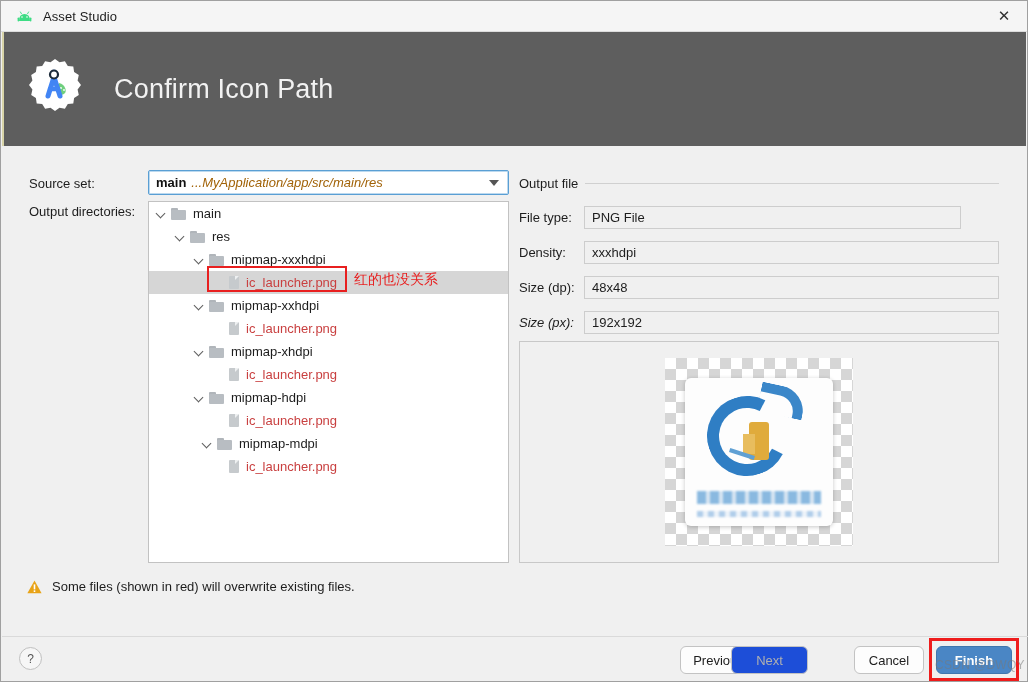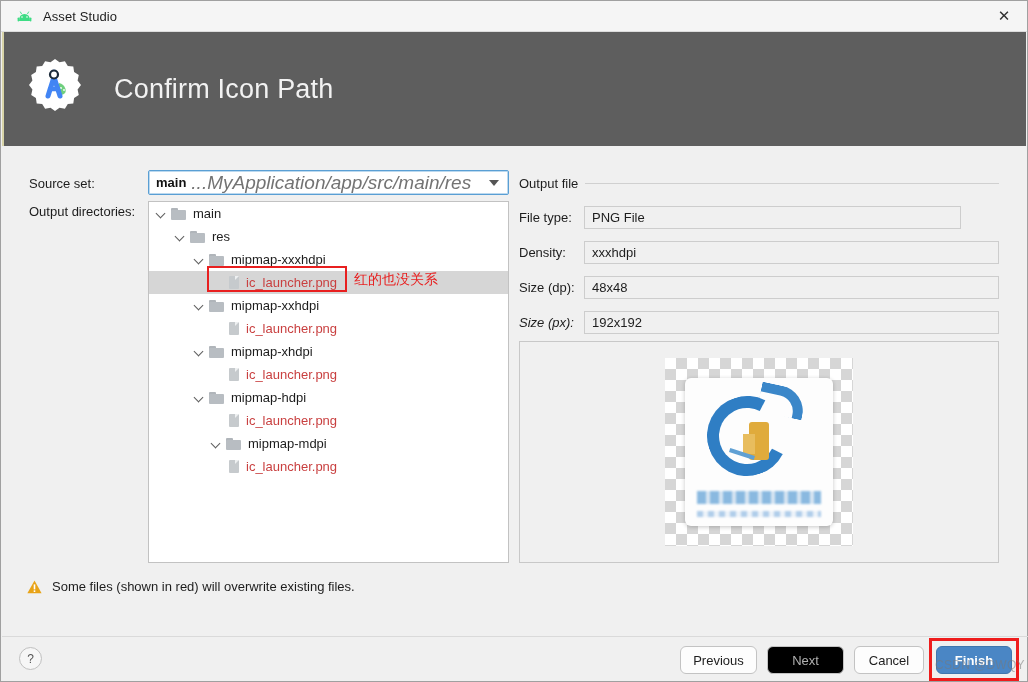--- a/index.html
+++ b/index.html
@@ -63,21 +63,21 @@
 
   
   #srcset-label { position: absolute; left: 28px; top: 175px; }
   #srcset-combo {
     position: absolute; left: 147px; top: 169px; width: 361px; height: 25px;
     background: #ffffff; border: 1px solid #5a9fd4;
     border-radius: 2px; display: flex; align-items: center;
     box-shadow: 0 0 0 1px #bcd9ef inset;
   }
   #srcset-combo .v-main { font-size: 13px; color: #111; font-weight: bold; margin-left: 7px; }
-  #srcset-combo .v-path { font-size: 19px; color: #737373; font-style: italic; margin-left: 5px; }
+  #srcset-combo .v-path { font-size: 13px; color: #a16207; font-style: italic; margin-left: 5px; }
   #srcset-combo .arrow {
     position: absolute; right: 9px; top: 9px;
     width: 0; height: 0; border-left: 5px solid transparent;
     border-right: 5px solid transparent; border-top: 6px solid #555;
   }
 
   
   #outdir-label { position: absolute; left: 28px; top: 203px; }
   #tree-panel {
     position: absolute; left: 147px; top: 200px; width: 361px; height: 362px;
@@ -223,21 +223,21 @@
     display: flex; align-items: center; justify-content: center;
     font-size: 12px; color: #555; cursor: pointer;
   }
   .btn {
     position: absolute; height: 28px;
     border: 1px solid #c3c3c3; border-radius: 6px; background: #fdfdfd;
     display: flex; align-items: center; justify-content: center;
     font-size: 13px; color: #1d1d1d; cursor: pointer;
   }
   #btn-previous { left: 679px; top: 645px; width: 77px; }
-  #btn-next { left: 766px; top: 645px; width: 77px; background: #000000; color: #b0b0b0; cursor: default; }
+  #btn-next { left: 730px; top: 645px; width: 77px; background: #1d4ed8; color: #b0b0b0; cursor: default; }
   #btn-cancel { left: 853px; top: 645px; width: 70px; }
   #btn-finish {
     left: 935px; top: 645px; width: 76px;
     background: #4a86c5; border: 1px solid #3f76ae; color: #ffffff; font-weight: bold;
   }
   #finish-red-box {
     position: absolute; left: 928px; top: 637px; width: 90px; height: 43px;
     border: 3px solid #ee1c1c; pointer-events: none;
   }
   #watermark {
@@ -339,21 +339,21 @@
       <div class="tree-row" style="padding-left: 44px;">
         <span class="chev"></span>
         <span class="folder-ico"></span>
         <span class="node-name">mipmap-hdpi</span>
       </div>
       <div class="tree-row" style="padding-left: 63px;">
         <span class="chev blank"></span>
         <span class="file-ico"></span>
         <span class="node-name red">ic_launcher.png</span>
       </div>
-      <div class="tree-row" style="padding-left: 61px;">
+      <div class="tree-row" style="padding-left: 44px; margin-left: 8px;">
         <span class="chev"></span>
         <span class="folder-ico"></span>
         <span class="node-name">mipmap-mdpi</span>
       </div>
       <div class="tree-row" style="padding-left: 63px;">
         <span class="chev blank"></span>
         <span class="file-ico"></span>
         <span class="node-name red">ic_launcher.png</span>
       </div>
     </div>

